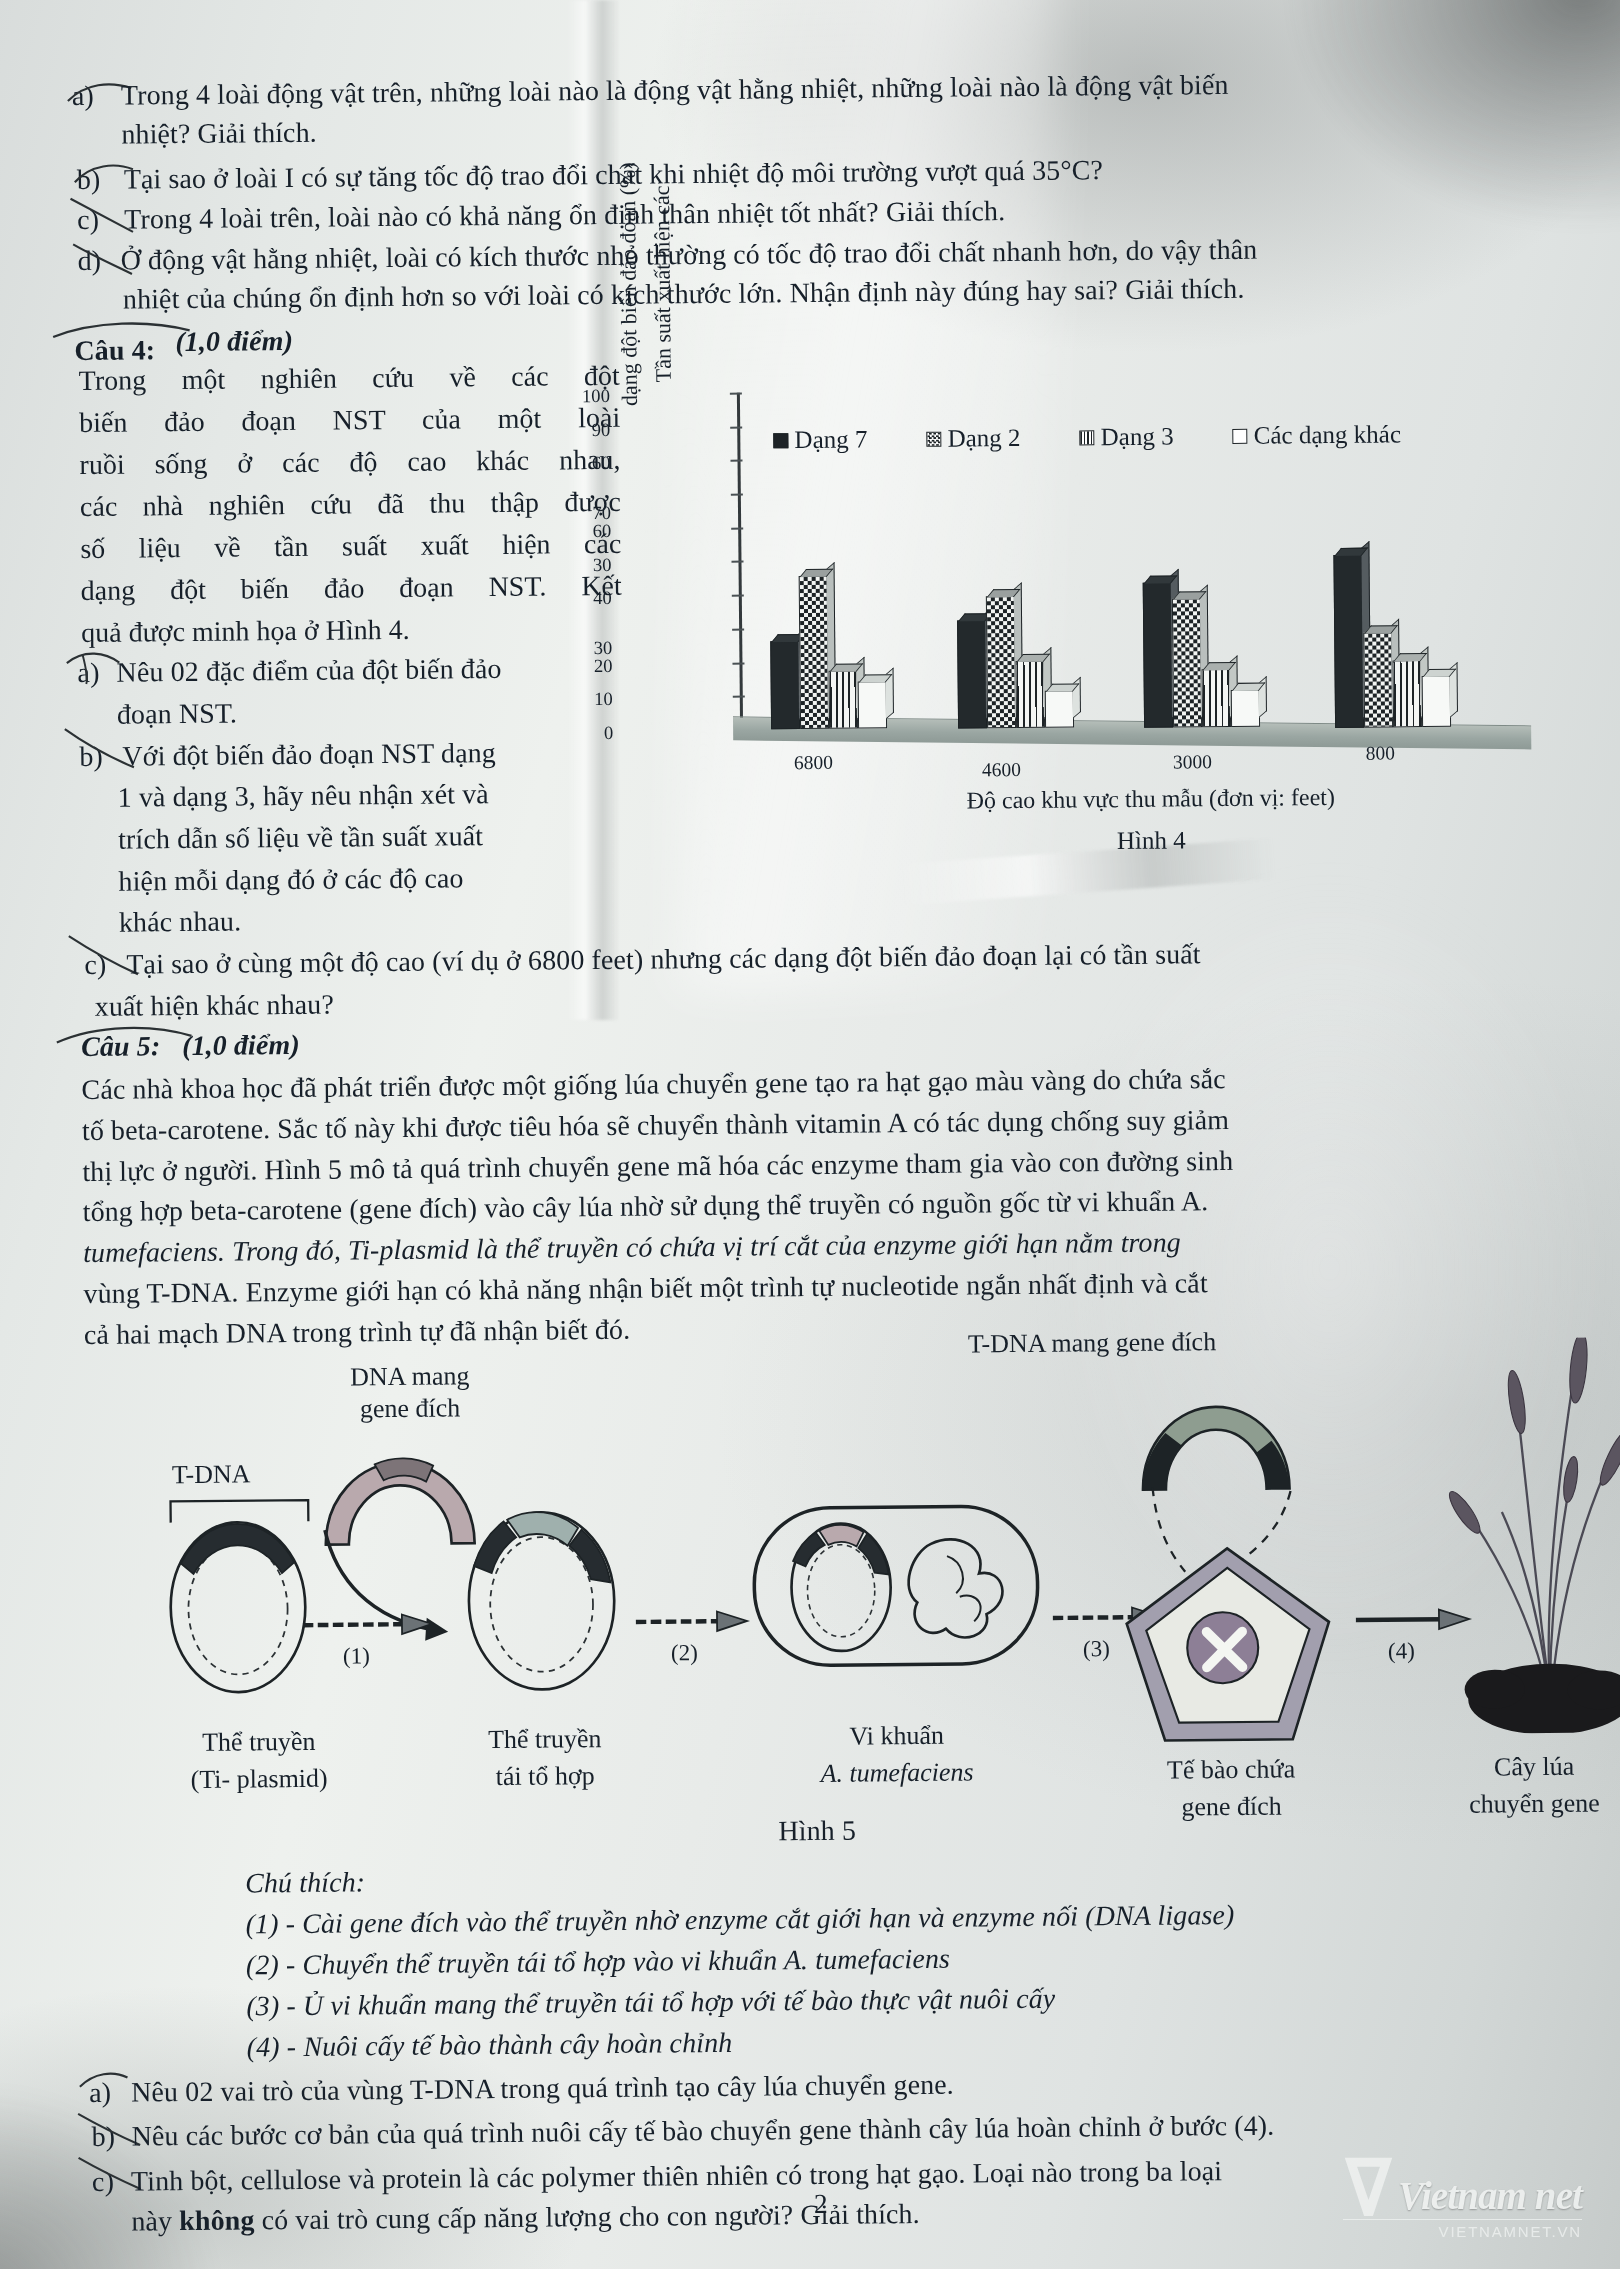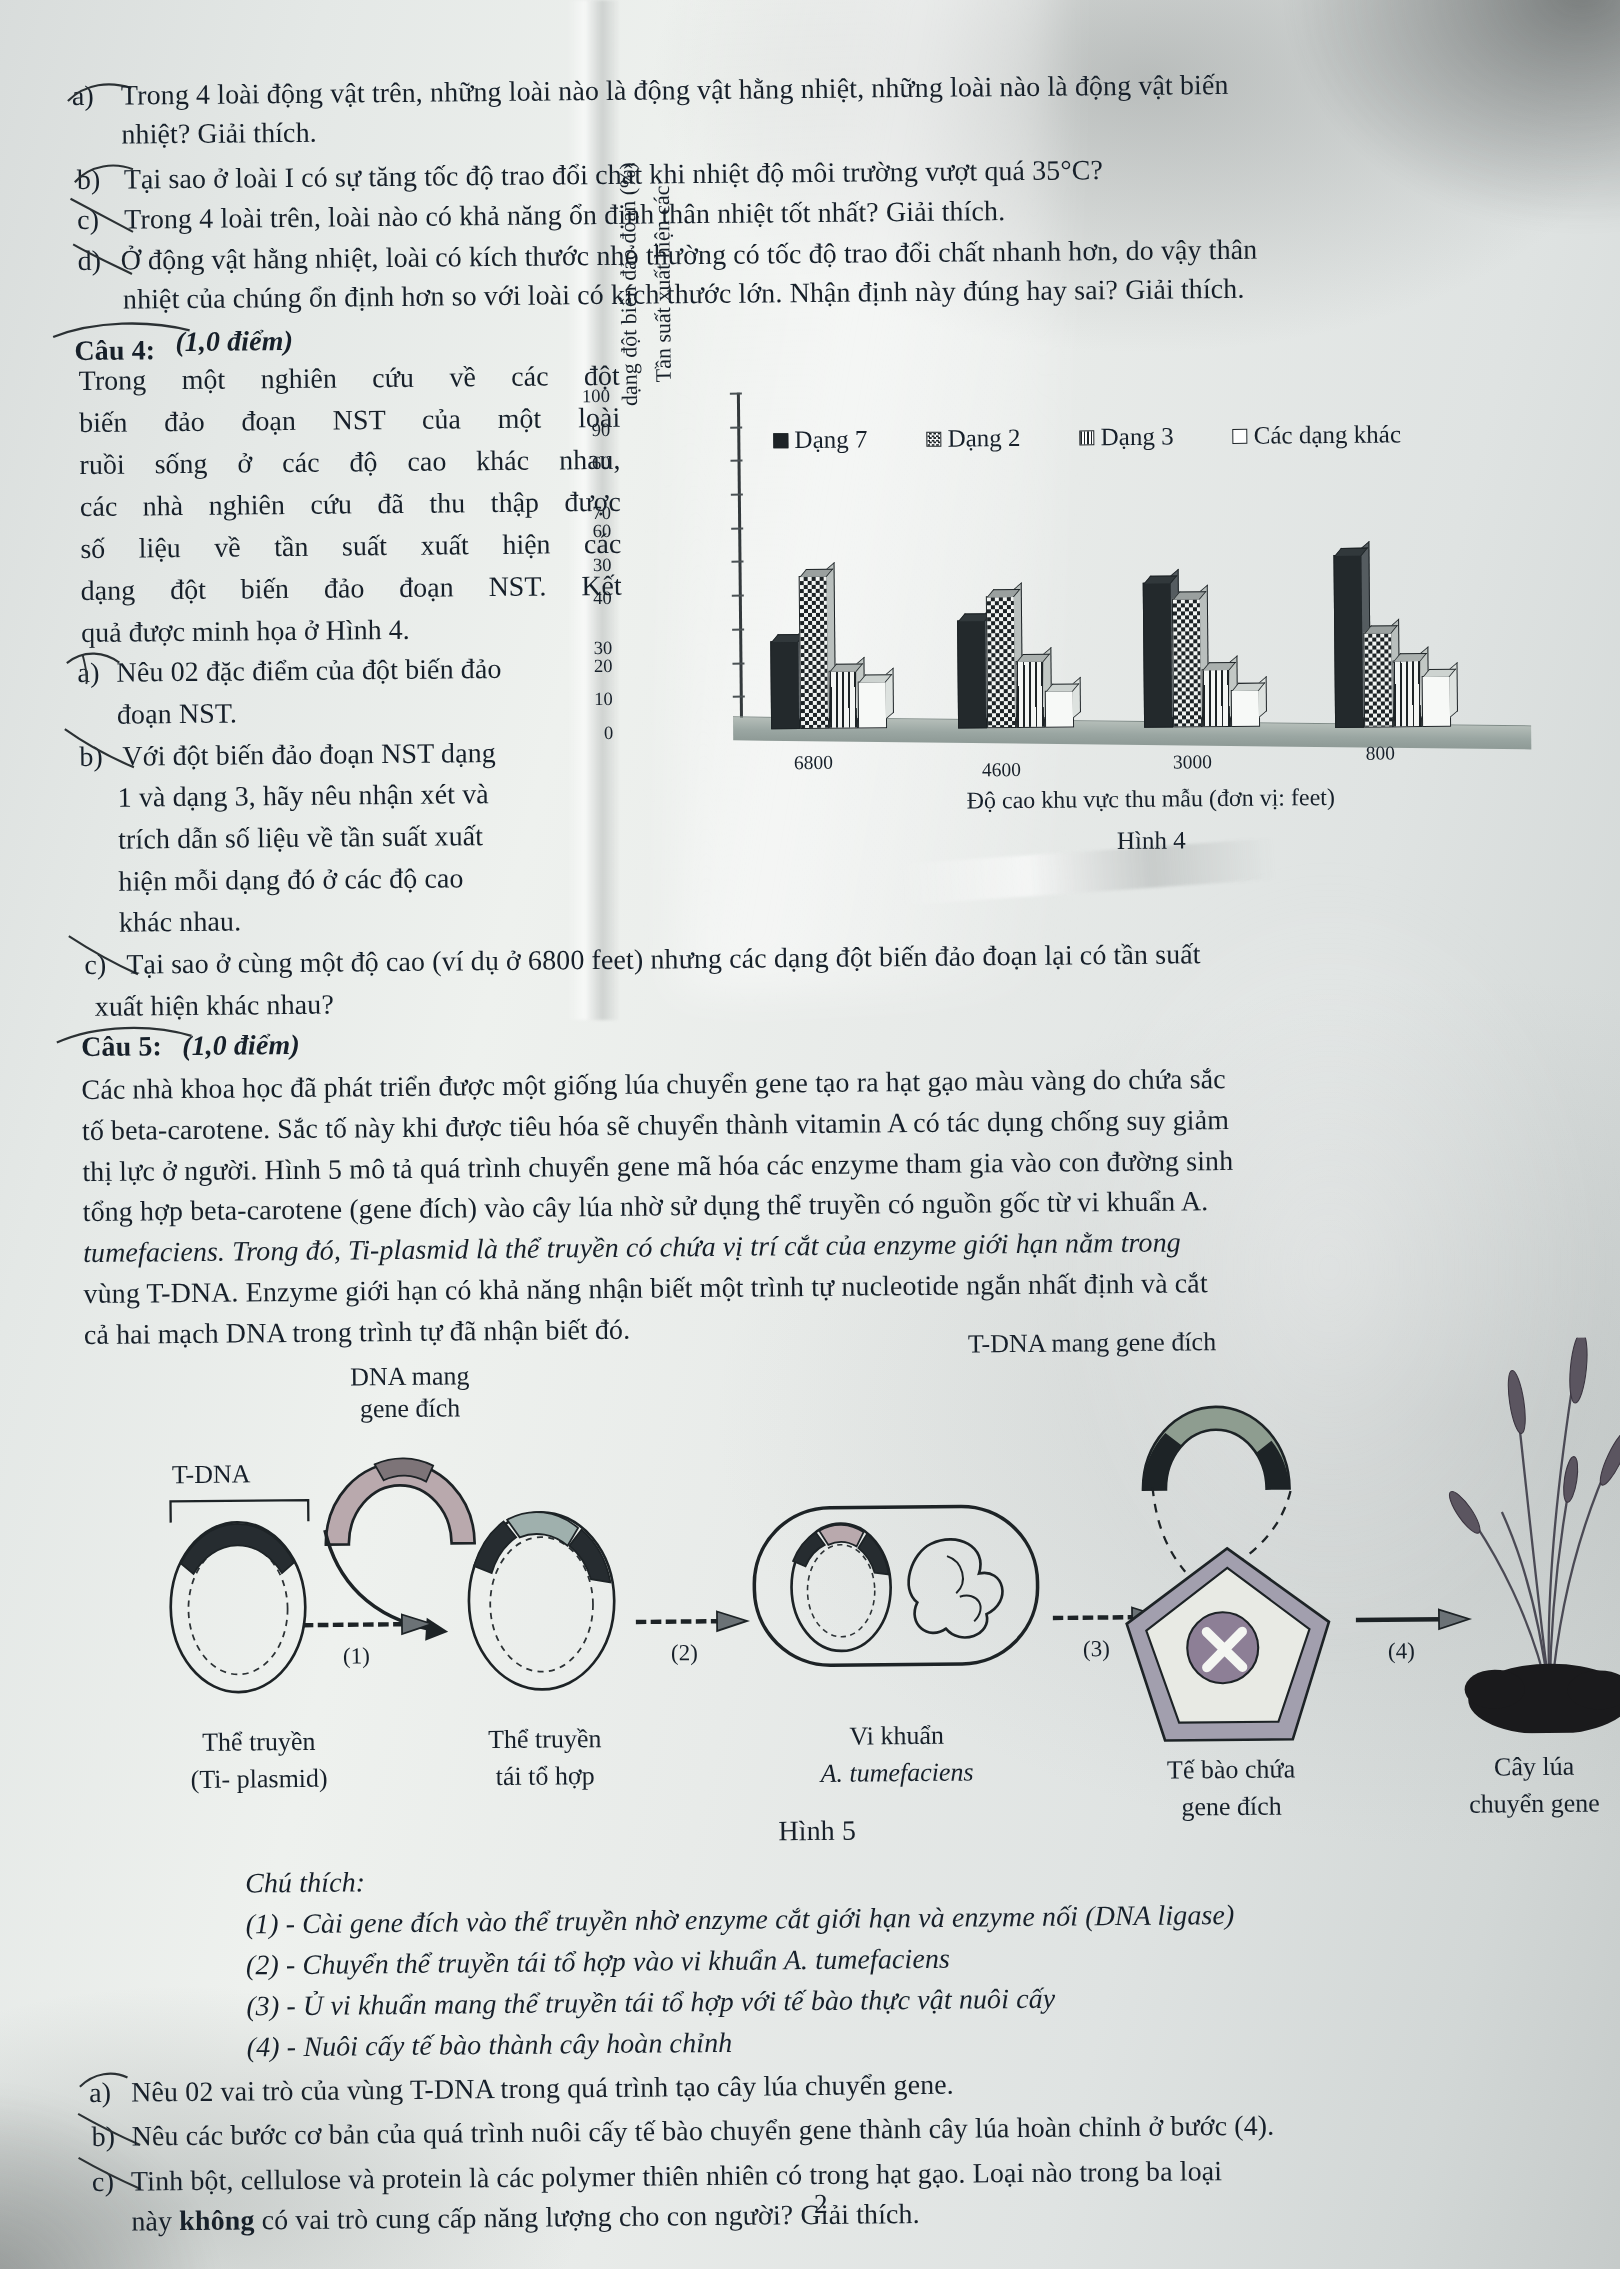--- a/index.html
+++ b/index.html
@@ -479,21 +479,21 @@
 
       <div class="xtick" style="left:133px; top:376px;">6800</div>
       <div class="xtick" style="left:321px; top:385px;">4600</div>
       <div class="xtick" style="left:512px; top:379px;">3000</div>
       <div class="xtick" style="left:700px; top:372px;">800</div>
 
       <div class="xlab">Độ cao khu vực thu mẫu (đơn vị: feet)</div>
       <div class="fig-cap" style="left:124px; top:454px;">Hình 4</div>
     </div>
 
-    <div class="ln bold" style="left:82px; top:1020px;">Câu 5:</div>
+    <div class="ln bold" style="left:82px; top:1020px;font-style:italic;">Câu 5:</div>
     <div class="ln bold ital" style="left:183px; top:1020px;">(1,0 điểm)</div>
     <div class="pen" style="left:55px; top:1016px;">
       <svg width="142" height="28" viewBox="0 0 160 32">
           <path d="M2 22 C 48 2, 112 2, 156 16" stroke="#2b3134" stroke-width="2.6" fill="none"></path>
         </svg>
     </div>
 
     <div class="ln" style="left:82px; top:1063px;">Các nhà khoa học đã phát triển được một giống lúa chuyển gene tạo ra hạt gạo màu vàng do chứa sắc</div>
     <div class="ln" style="left:82px; top:1104px;">tố beta-carotene. Sắc tố này khi được tiêu hóa sẽ chuyển thành vitamin A có tác dụng chống suy giảm</div>
     <div class="ln" style="left:82px; top:1145px;">thị lực ở người. Hình 5 mô tả quá trình chuyển gene mã hóa các enzyme tham gia vào con đường sinh</div>
@@ -656,14 +656,23 @@
       <svg width="67" height="41" viewBox="0 0 76 46">
           <path d="M2 4 C 26 18, 50 30, 72 40" stroke="#2b3134" stroke-width="2.4" fill="none"></path>
         </svg>
     </div>
     <div class="ln" style="left:121px; top:2155px;">Tinh bột, cellulose và protein là các polymer thiên nhiên có trong hạt gạo. Loại nào trong ba loại</div>
     <div class="ln" style="left:121px; top:2195px;"><span>này </span><span class="bold">không</span><span> có vai trò cung cấp năng lượng cho con người? Giải thích.</span></div>
 
     <div class="pageno">2</div>
   </div>
 
+  <div class="watermark">
+    <div style="display:flex; align-items:flex-end; justify-content:flex-end; gap:3.5px;">
+      <svg width="51" height="64" viewBox="0 0 58 72">
+        <path d="M2 4 L30 4 L30 14 L16 14 L29 52 L42 14 L30 14 L30 4 L56 4 L34 70 L24 70 Z" fill="#f2f4f3" opacity=".92"></path>
+      </svg>
+      <span class="wm-text">Vietnam net</span>
+    </div>
+    <div class="wm-sub">VIETNAMNET.VN</div>
+  </div>
 </div>
 
 
 </body></html>

